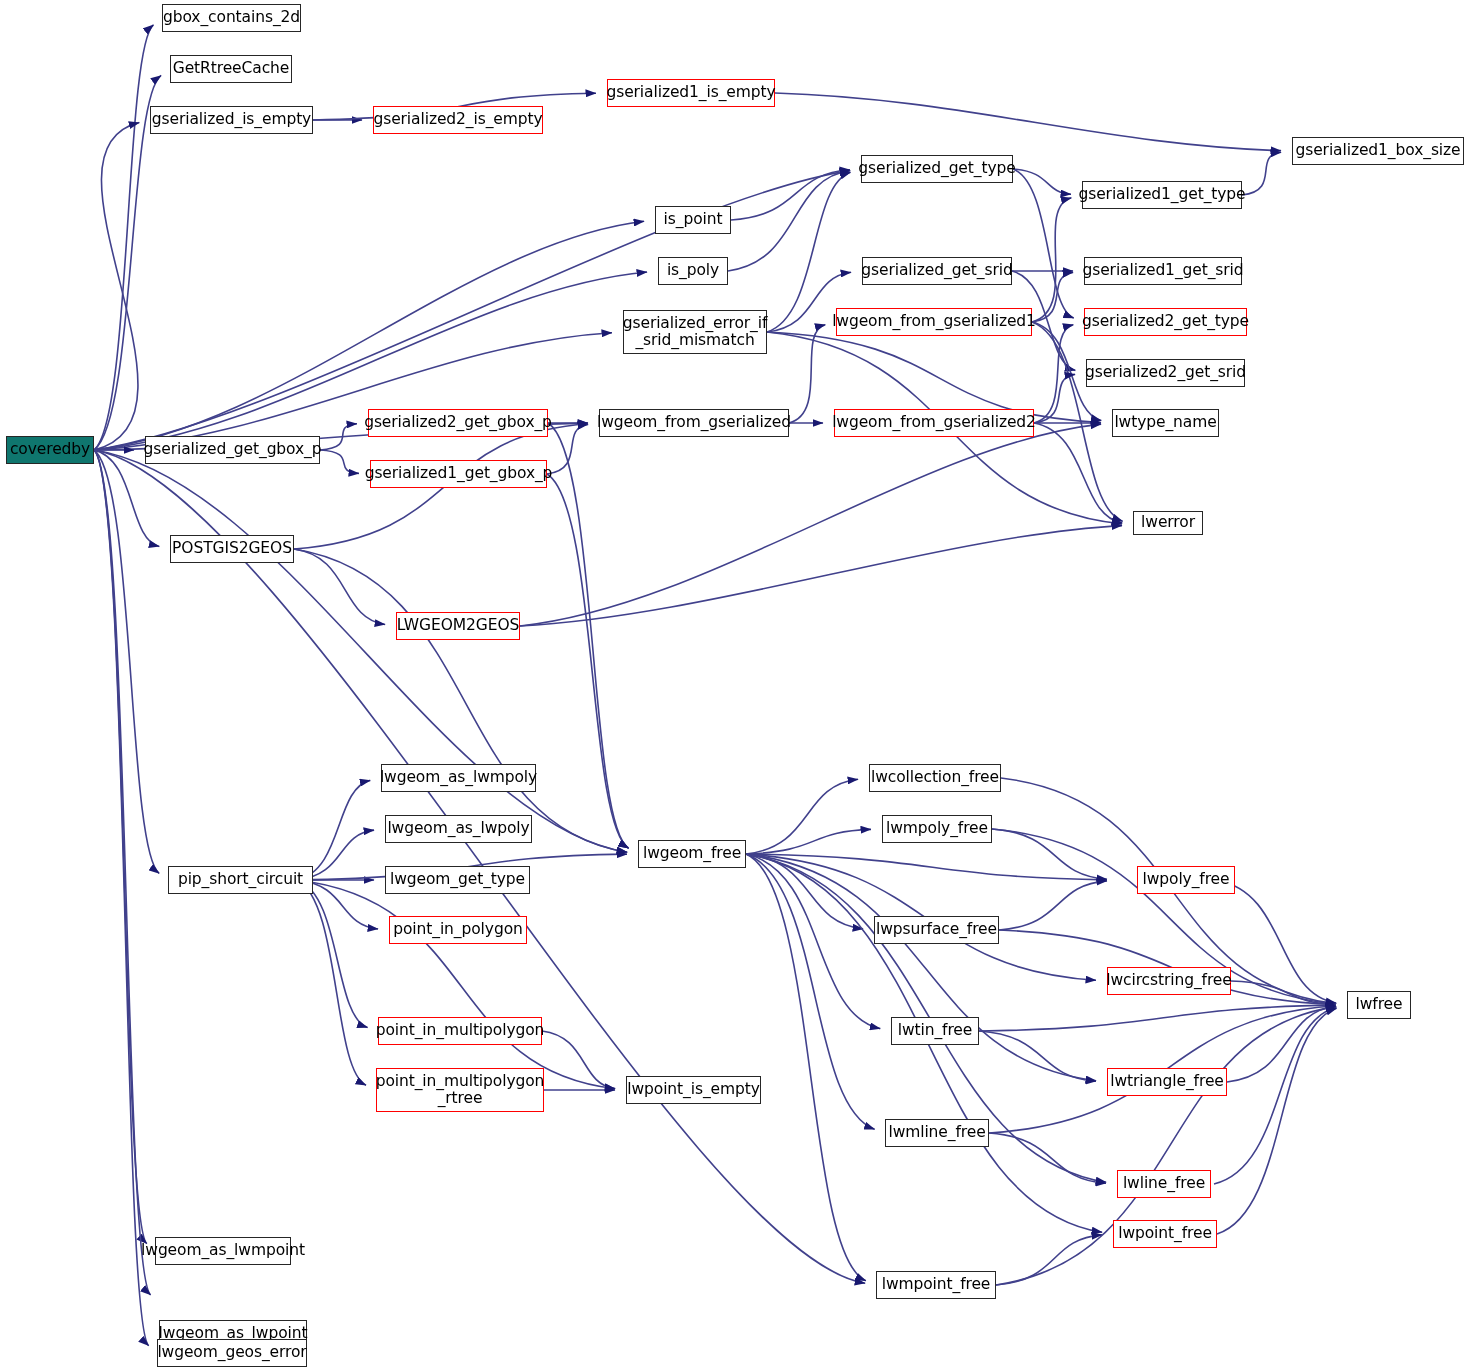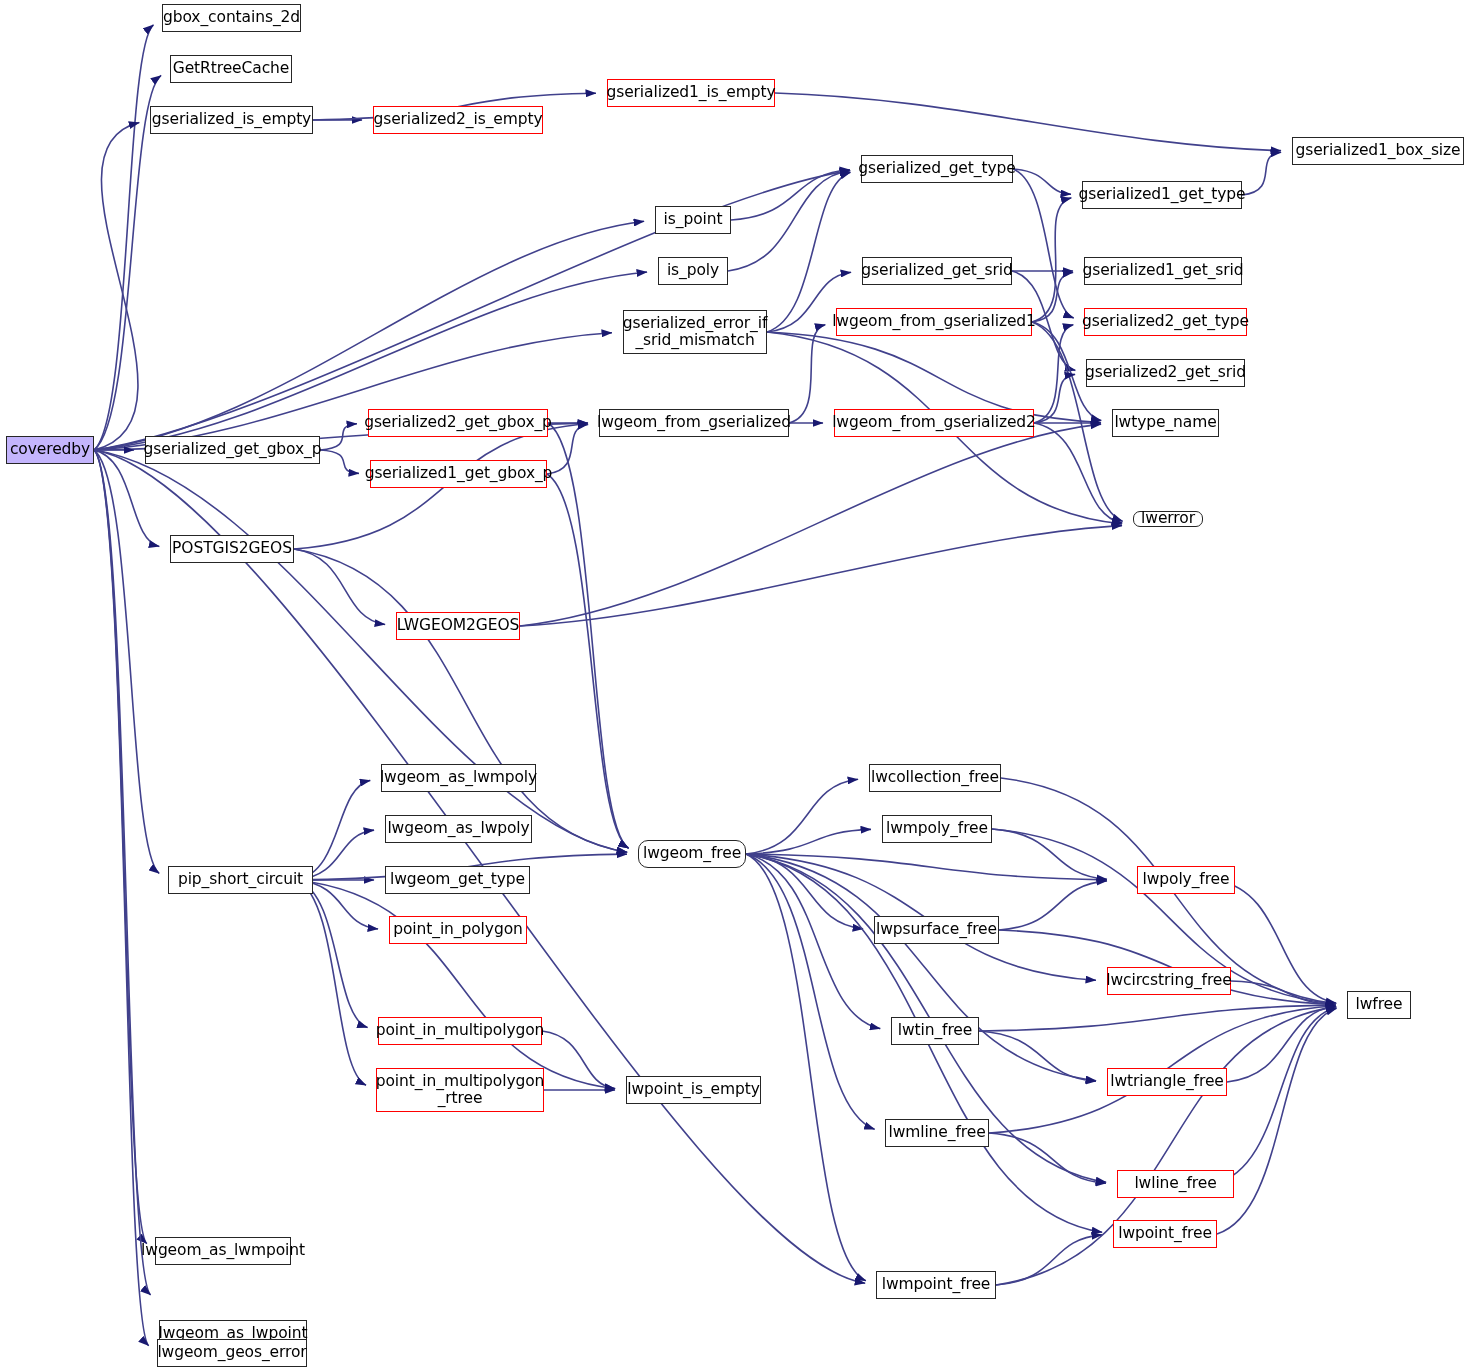--- a/index.html
+++ b/index.html
@@ -38,21 +38,21 @@
     font-size: 15.5px;
     line-height: 1.12;
     letter-spacing: -0.1px;
     white-space: pre-line;
     z-index: 5;
   }
   .node.red {
     border: 1px solid #ff0000;
   }
   .node.root {
-    background: #c4b5fd;
+    background: #0f766e;
     border: 1px solid #262626;
   }
   .node .lbl {
     display: block;
     padding: 0 3px;
   }
 </style>
 </head>
 <body>
 
@@ -172,42 +172,42 @@
 _srid_mismatch</span></div>
       <div class="node red" style="left: 836px; top: 308px; width: 196px; height: 28px;"><span class="lbl">lwgeom_from_gserialized1</span></div>
       <div class="node red" style="left: 1084px; top: 308px; width: 163px; height: 28px;"><span class="lbl">gserialized2_get_type</span></div>
       <div class="node" style="left: 1086px; top: 359px; width: 159px; height: 28px;"><span class="lbl">gserialized2_get_srid</span></div>
       <div class="node red" style="left: 368px; top: 409px; width: 180px; height: 28px;"><span class="lbl">gserialized2_get_gbox_p</span></div>
       <div class="node" style="left: 599px; top: 409px; width: 190px; height: 28px;"><span class="lbl">lwgeom_from_gserialized</span></div>
       <div class="node red" style="left: 834px; top: 409px; width: 200px; height: 28px;"><span class="lbl">lwgeom_from_gserialized2</span></div>
       <div class="node" style="left: 1112px; top: 409px; width: 107px; height: 28px;"><span class="lbl">lwtype_name</span></div>
       <div class="node" style="left: 145px; top: 436px; width: 175px; height: 28px;"><span class="lbl">gserialized_get_gbox_p</span></div>
       <div class="node red" style="left: 370px; top: 460px; width: 177px; height: 28px;"><span class="lbl">gserialized1_get_gbox_p</span></div>
-      <div class="node" style="left: 1133px; top: 511px; width: 70px; height: 16px; border-radius: 7px;"><span class="lbl">lwerror</span></div>
+      <div class="node" style="left: 1133px; top: 511px; width: 70px; height: 24px;"><span class="lbl">lwerror</span></div>
       <div class="node" style="left: 170px; top: 535px; width: 124px; height: 28px;"><span class="lbl">POSTGIS2GEOS</span></div>
       <div class="node red" style="left: 396px; top: 612px; width: 124px; height: 28px;"><span class="lbl">LWGEOM2GEOS</span></div>
       <div class="node" style="left: 381px; top: 764px; width: 155px; height: 28px;"><span class="lbl">lwgeom_as_lwmpoly</span></div>
       <div class="node" style="left: 869px; top: 764px; width: 132px; height: 28px;"><span class="lbl">lwcollection_free</span></div>
       <div class="node" style="left: 385px; top: 815px; width: 147px; height: 28px;"><span class="lbl">lwgeom_as_lwpoly</span></div>
       <div class="node" style="left: 882px; top: 815px; width: 110px; height: 28px;"><span class="lbl">lwmpoly_free</span></div>
-      <div class="node" style="left: 638px; top: 840px; width: 108px; height: 28px; border-radius: 10px;"><span class="lbl">lwgeom_free</span></div>
+      <div class="node" style="left: 638px; top: 840px; width: 108px; height: 28px;"><span class="lbl">lwgeom_free</span></div>
       <div class="node" style="left: 385px; top: 866px; width: 145px; height: 28px;"><span class="lbl">lwgeom_get_type</span></div>
       <div class="node red" style="left: 1118px; top: 866px; width: 98px; height: 28px; margin-left: 19px;"><span class="lbl">lwpoly_free</span></div>
       <div class="node red" style="left: 389px; top: 916px; width: 138px; height: 28px;"><span class="lbl">point_in_polygon</span></div>
       <div class="node" style="left: 874px; top: 916px; width: 125px; height: 28px;"><span class="lbl">lwpsurface_free</span></div>
       <div class="node" style="left: 168px; top: 866px; width: 145px; height: 28px;"><span class="lbl">pip_short_circuit</span></div>
       <div class="node red" style="left: 1107px; top: 967px; width: 124px; height: 28px;"><span class="lbl">lwcircstring_free</span></div>
       <div class="node" style="left: 891px; top: 1017px; width: 88px; height: 28px;"><span class="lbl">lwtin_free</span></div>
       <div class="node" style="left: 1347px; top: 991px; width: 64px; height: 28px;"><span class="lbl">lwfree</span></div>
       <div class="node red" style="left: 378px; top: 1017px; width: 164px; height: 28px;"><span class="lbl">point_in_multipolygon</span></div>
       <div class="node red" style="left: 1107px; top: 1068px; width: 120px; height: 28px;"><span class="lbl">lwtriangle_free</span></div>
       <div class="node red" style="left: 376px; top: 1068px; width: 168px; height: 44px;"><span class="lbl">point_in_multipolygon
 _rtree</span></div>
       <div class="node" style="left: 626px; top: 1076px; width: 135px; height: 28px;"><span class="lbl">lwpoint_is_empty</span></div>
       <div class="node" style="left: 885px; top: 1119px; width: 104px; height: 28px;"><span class="lbl">lwmline_free</span></div>
-      <div class="node red" style="left: 1117px; top: 1170px; width: 117px; height: 28px;"><span class="lbl">lwline_free</span></div>
+      <div class="node red" style="left: 1117px; top: 1170px; width: 94px; height: 28px;"><span class="lbl">lwline_free</span></div>
       <div class="node red" style="left: 1113px; top: 1220px; width: 104px; height: 28px;"><span class="lbl">lwpoint_free</span></div>
       <div class="node" style="left: 155px; top: 1237px; width: 136px; height: 28px;"><span class="lbl">lwgeom_as_lwmpoint</span></div>
       <div class="node" style="left: 876px; top: 1271px; width: 120px; height: 28px;"><span class="lbl">lwmpoint_free</span></div>
       <div class="node" style="left: 159px; top: 1320px; width: 148px; height: 28px;"><span class="lbl">lwgeom_as_lwpoint</span></div>
       <div class="node" style="left: 157px; top: 1339px; width: 150px; height: 28px;"><span class="lbl">lwgeom_geos_error</span></div>
     </div>
 </div>
 
 </body></html>

